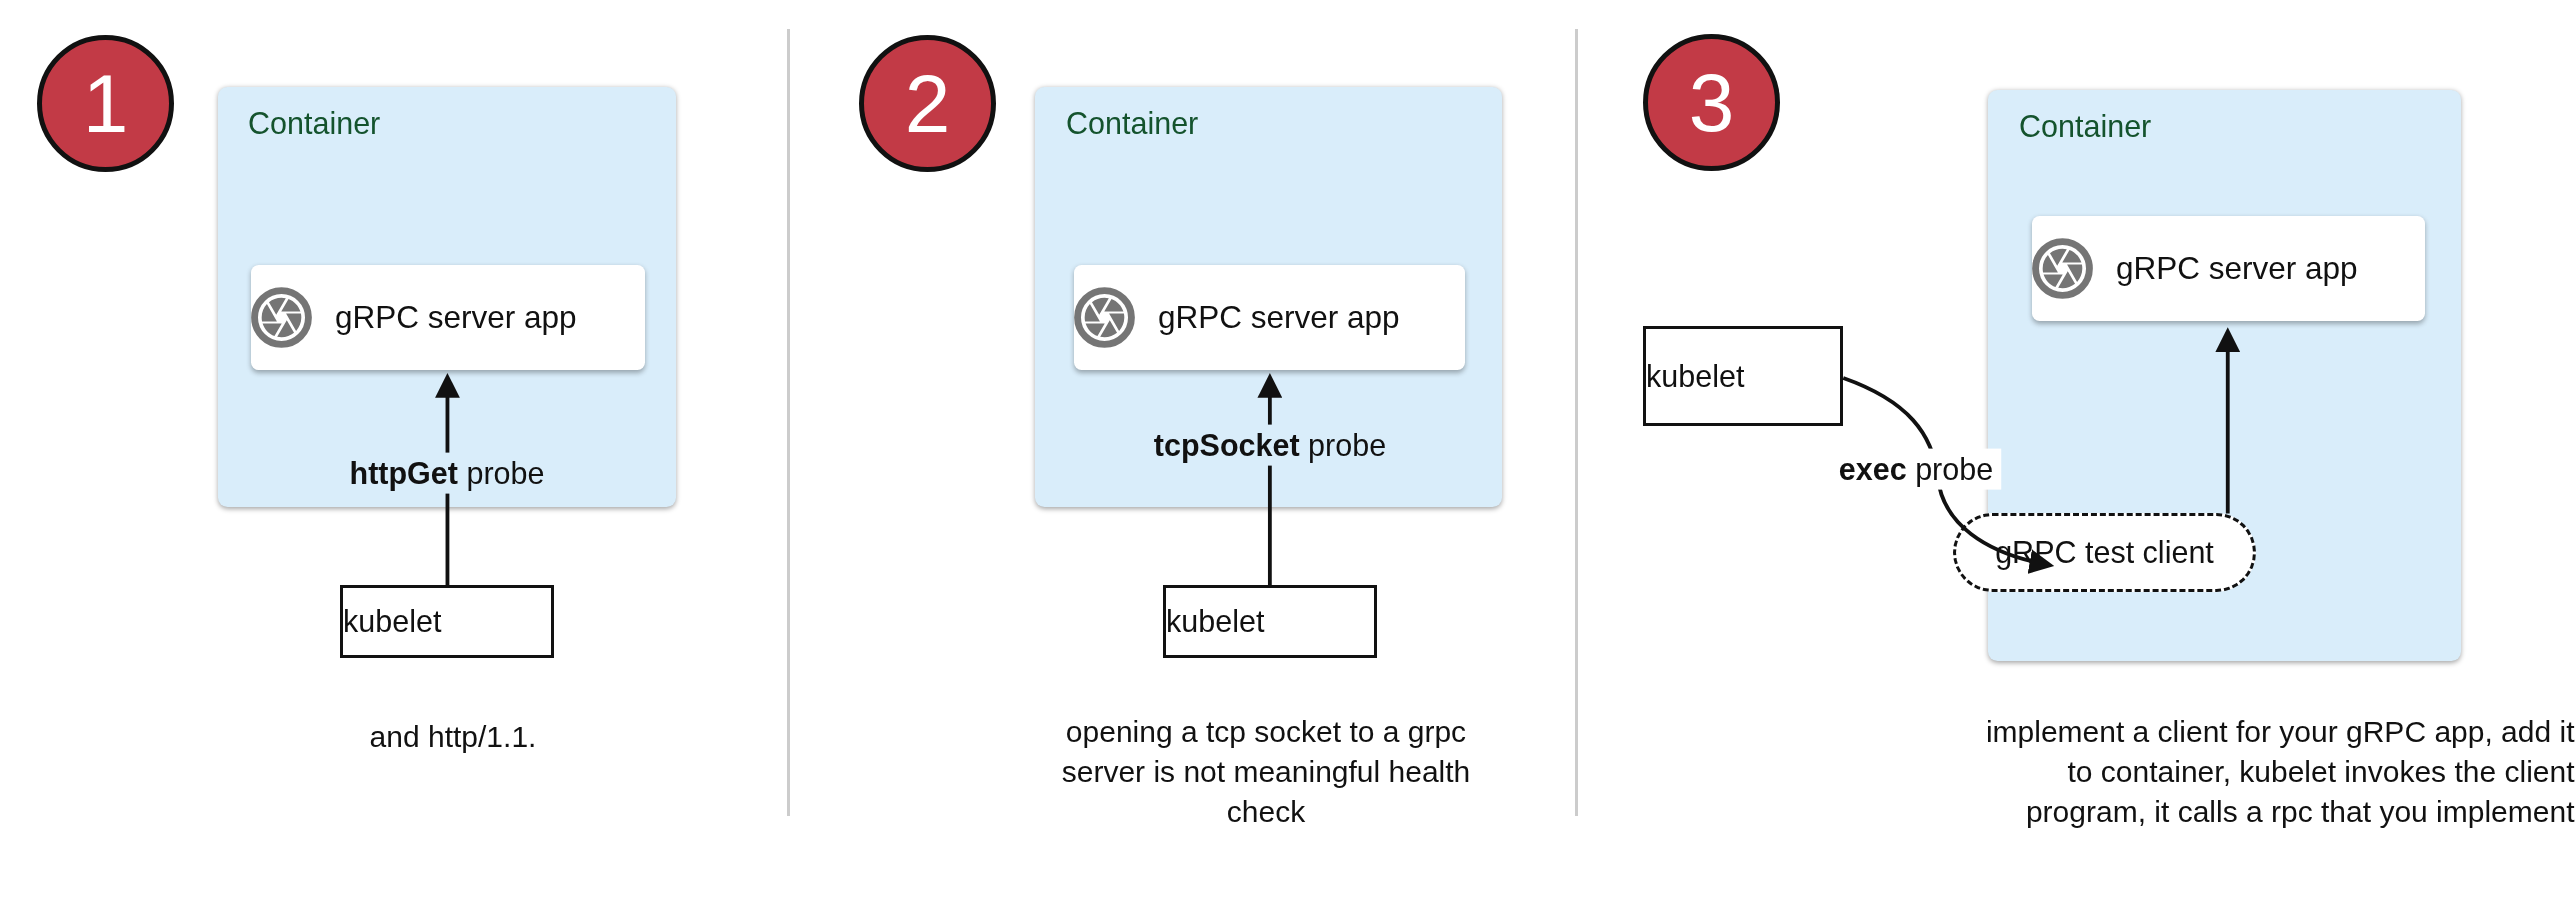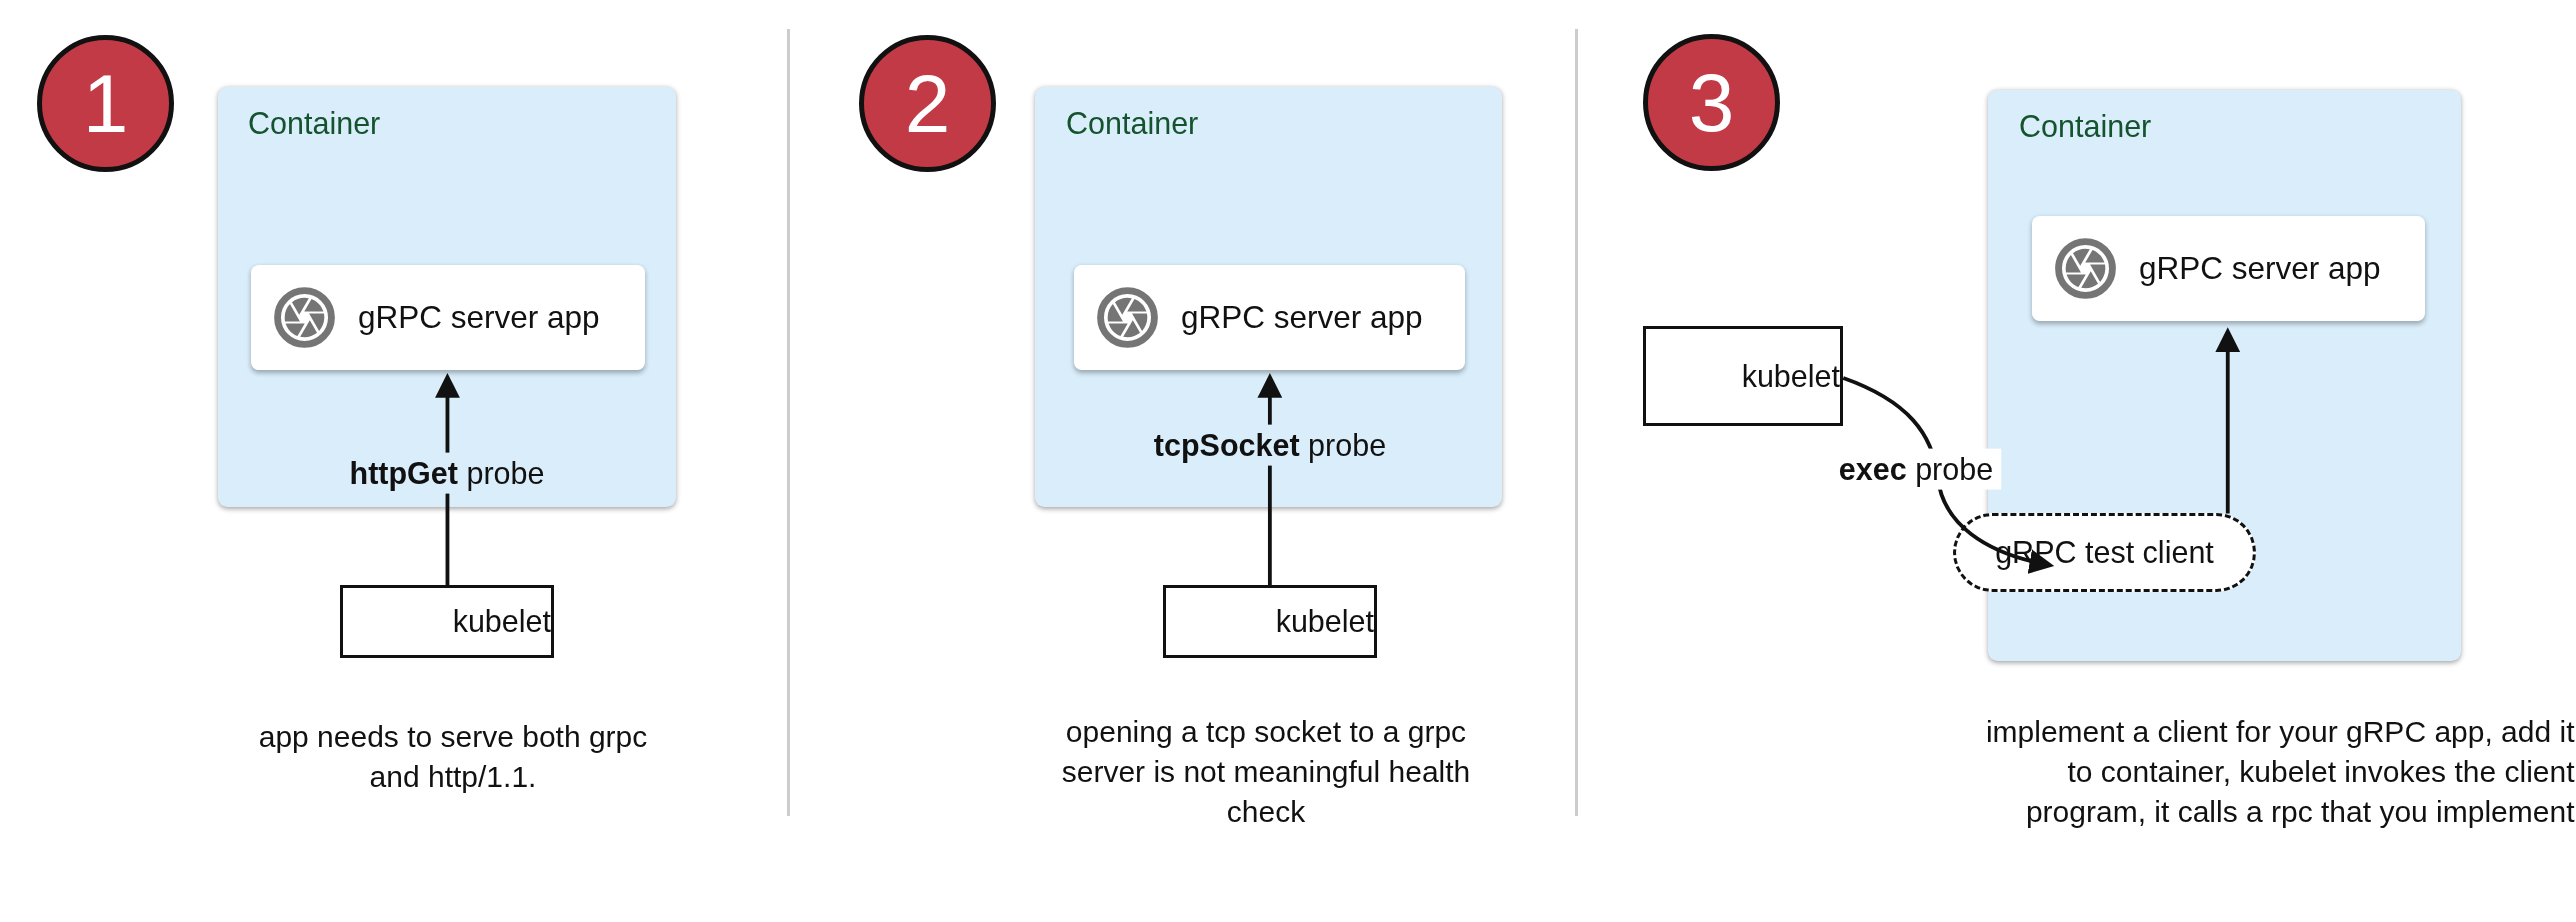--- a/index.html
+++ b/index.html
@@ -24,27 +24,27 @@
   }
   .badge-num{color:#fff;font-size:82px;line-height:1;}
   .container-box{
     position:absolute;background:var(--container-fill);border-radius:9.5px;
     box-shadow:0 1.9px 5.7px rgba(0,0,0,0.35);z-index:2;
   }
   .container-label{position:absolute;font-size:30.5px;color:#14532d;z-index:3;}
   .app-box{
     position:absolute;background:var(--box-white);border-radius:7.6px;
     box-shadow:0 2.9px 5.7px rgba(0,0,0,0.30);z-index:4;
-    display:flex;align-items:center;padding-left:23px;box-sizing:border-box;gap:23px;
+    display:flex;align-items:center;box-sizing:border-box;gap:23px;
   }
   .app-box svg{width:61px;height:61px;flex:0 0 auto;}
   .app-label{font-size:31.5px;color:#111;white-space:nowrap;}
   .kubelet-box{
     position:absolute;background:#fff;border:3.8px solid #111;box-sizing:border-box;
-    display:flex;align-items:center;justify-content:flex-end;z-index:4;padding-left:16px;
+    display:flex;align-items:center;justify-content:flex-start;z-index:4;
   }
   .kubelet-label{font-size:30.5px;}
   .pill{
     position:absolute;background:var(--box-white);border:3.8px dashed #111;border-radius:57px;
     box-sizing:border-box;display:flex;align-items:center;justify-content:center;z-index:4;
   }
   .pill-label{font-size:30.5px;}
   #arrows{position:absolute;left:0;top:0;width:2576px;height:923px;pointer-events:none;z-index:5;}
   .float-label{
     position:absolute;transform:translate(-50%,-50%);font-size:30.5px;white-space:nowrap;
@@ -144,21 +144,20 @@
     <b>httpGet</b><span> probe</span>
   </div>
   <div class="float-label bg-blue" style="left:1270px;top:445px;">
     <b>tcpSocket</b><span> probe</span>
   </div>
   <div class="float-label bg-white" style="left:1916px;top:469px;">
     <b>exec</b><span> probe</span>
   </div>
 
   <div class="caption" style="left:453px;top:717px;">
-    <div>app needs to serve both grpc</div>
     <div>and http/1.1.</div>
   </div>
   <div class="caption" style="left:1266px;top:712px;">
     <div>opening a tcp socket to a grpc</div>
     <div>server is not meaningful health</div>
     <div>check</div>
   </div>
   <div class="caption" style="left:2212px;top:712px;text-align:right;">
     <div>implement a client for your gRPC app, add it</div>
     <div>to container, kubelet invokes the client</div>

